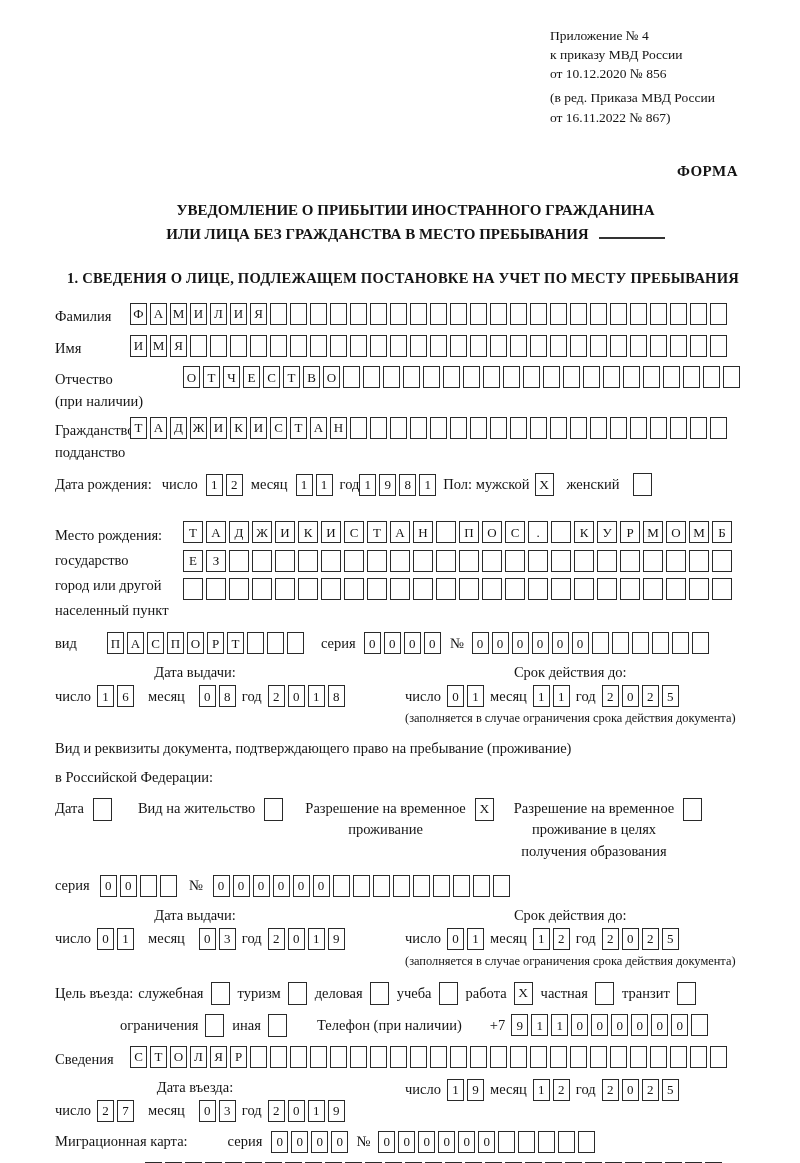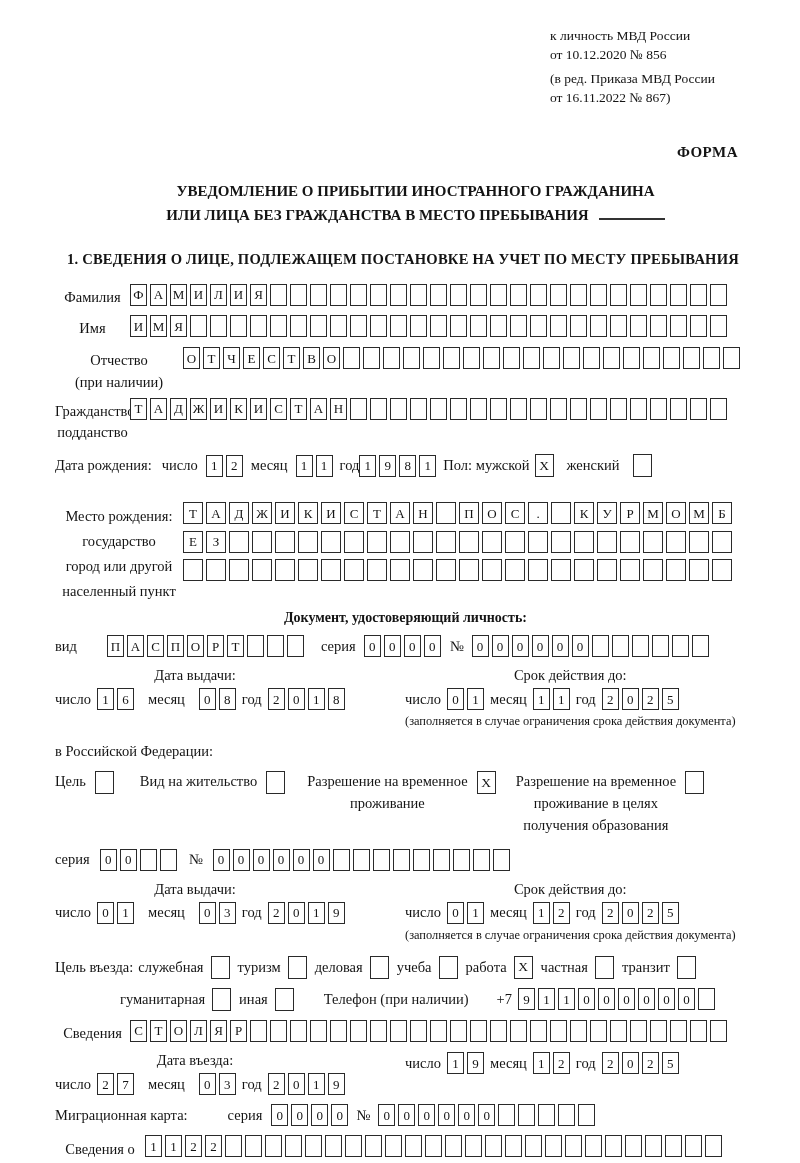--- a/index.html
+++ b/index.html
@@ -27,21 +27,21 @@
     flex:none;width:15px;height:20px;border:1.6px solid #2a2a2a;
     display:flex;align-items:center;justify-content:center;
     font-size:13px;line-height:1;background:#fff;
   }
   .wide .cell{width:18px;}
   .checkbox{
     flex:none;display:inline-flex;width:17px;height:21px;border:1.6px solid #2a2a2a;
     align-items:center;justify-content:center;font-size:13.5px;background:#fff;
   }
 
-  .frow{display:flex;align-items:flex-start;margin-top:7px;text-align:center;}
+  .frow{display:flex;align-items:flex-start;margin-top:7px;}
   .flabel{flex:none;width:75px;font-size:14.5px;padding-top:3px;line-height:1.5;}
   .flabel.w128{width:128px;}
   .flabel.w90{width:90px;}
 
   .inline-row{display:flex;align-items:center;font-size:14.5px;margin-top:9px;}
   .sl{white-space:nowrap;}
 
   
   .stackrows .cells{margin-bottom:6.5px;}
   .lh26{line-height:25px;padding-top:2px;}
@@ -63,21 +63,22 @@
   .opt .txt{text-align:center;line-height:1.5;}
   .purpose-row{display:flex;align-items:center;font-size:14.5px;margin-top:13px;flex-wrap:nowrap;}
   .purpose-row .checkbox{margin:0 8px 0 7px;}
 </style>
 </head>
 <body>
 
 <div class="page">
 
   <div class="hdr">
-    <div>к личность МВД России</div>
+    <div>Приложение № 4</div>
+    <div>к приказу МВД России</div>
     <div>от 10.12.2020 № 856</div>
     <div class="gap-top">(в ред. Приказа МВД России</div>
     <div>от 16.11.2022 № 867)</div>
   </div>
 
   <div class="forma">ФОРМА</div>
 
   <div class="title">
     <div>УВЕДОМЛЕНИЕ О ПРИБЫТИИ ИНОСТРАННОГО ГРАЖДАНИНА</div>
     <div>
@@ -342,21 +343,20 @@
           <span class="cell"></span>
           <span class="cell"></span>
           <span class="cell"></span>
           <span class="cell"></span>
           <span class="cell"></span>
           <span class="cell"></span>
         </div>
     </div>
   </div>
 
-  <div class="center-bold">Документ, удостоверяющий личность:</div>
 
   <div class="inline-row" style="">
     <span class="sl" style="width:52px;">вид</span>
     <span class="cells">
         <span class="cell">П</span>
         <span class="cell">А</span>
         <span class="cell">С</span>
         <span class="cell">П</span>
         <span class="cell">О</span>
         <span class="cell">Р</span>
@@ -431,26 +431,27 @@
             <span class="cell">0</span>
             <span class="cell">2</span>
             <span class="cell">5</span>
           </span>
       </div>
       <div class="dnote">(заполняется в случае ограничения срока действия документа)</div>
     </div>
   </div>
 
   <div class="intro">
+    <div>Вид и реквизиты документа, подтверждающего право на пребывание (проживание)</div>
     <div style="margin-top:6px;">в Российской Федерации:</div>
   </div>
 
   <div class="optrow">
     <div class="opt">
-      <span class="txt">Цель</span>
+      <span class="txt">Дата</span>
       <span class="checkbox"></span>
     </div>
     <div class="opt" style="margin-left:26px;">
       <span class="txt">Вид на жительство</span>
       <span class="checkbox"></span>
     </div>
     <div class="opt" style="margin-left:22px;">
       <span class="txt">
         <span>Разрешение на временное</span><br>
         <span>проживание</span>
@@ -555,21 +556,21 @@
     <span class="checkbox"></span>
     <span class="sl">работа</span>
     <span class="checkbox">X</span>
     <span class="sl">частная</span>
     <span class="checkbox"></span>
     <span class="sl">транзит</span>
     <span class="checkbox"></span>
   </div>
 
   <div class="purpose-row" style="margin-top:9px;margin-left:65px;">
-    <span class="sl">гуманитарная</span>
+    <span class="sl">ограничения</span>
     <span class="checkbox"></span>
     <span class="sl">иная</span>
     <span class="checkbox"></span>
     <span class="sl" style="margin-left:22px;">Телефон (при наличии)</span>
     <span class="sl" style="margin-left:28px;">+7</span>
     <span class="cells" style="margin-left:6px;">
         <span class="cell">9</span>
         <span class="cell">1</span>
         <span class="cell">1</span>
         <span class="cell">0</span>

